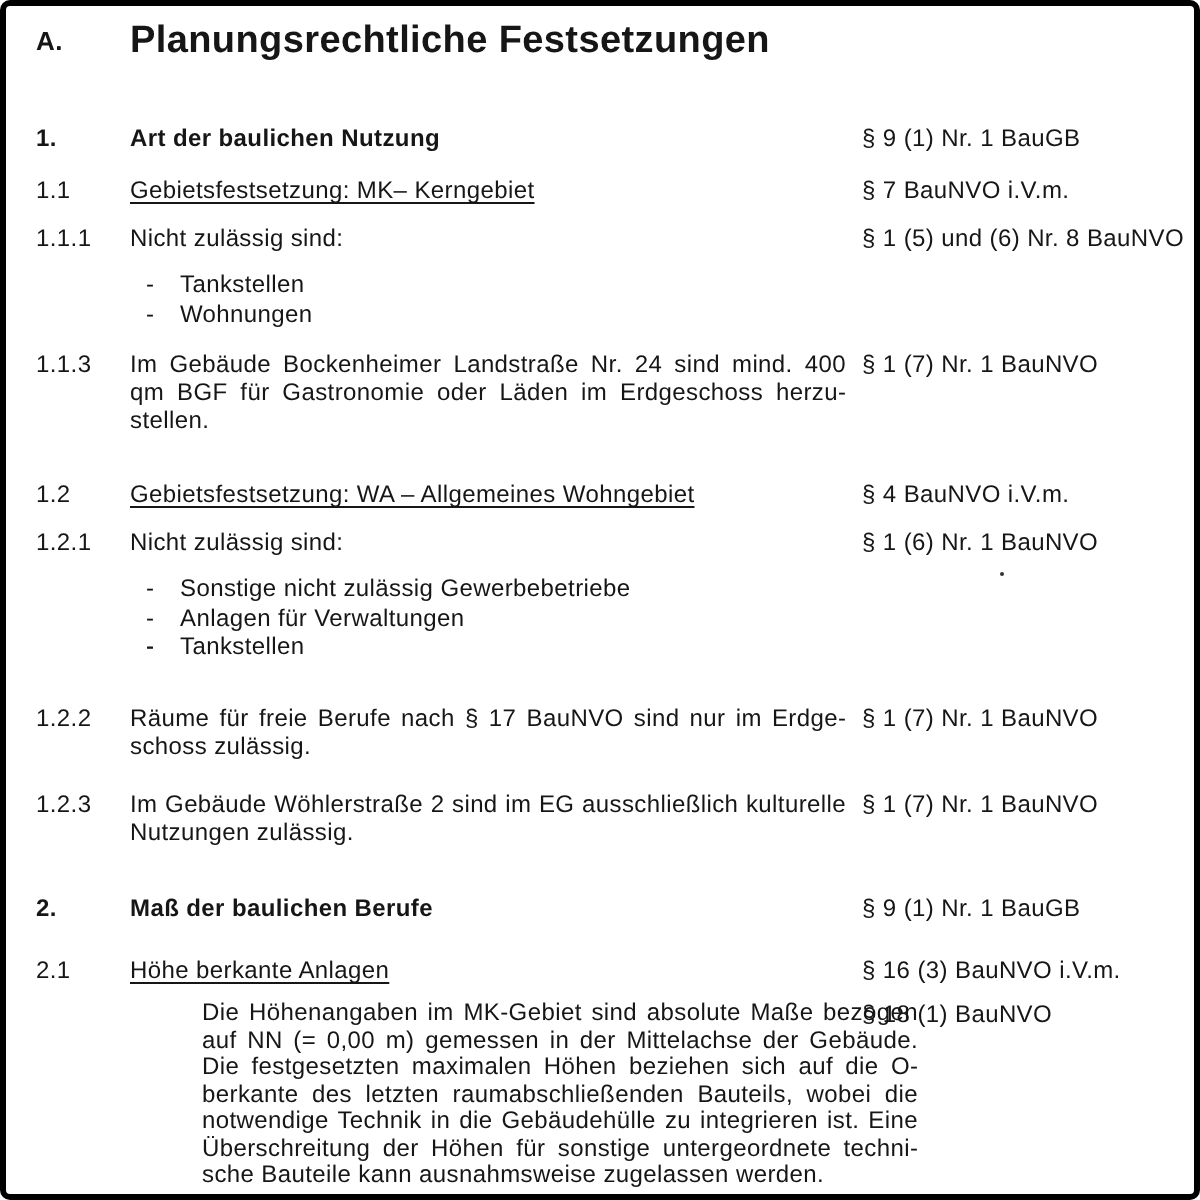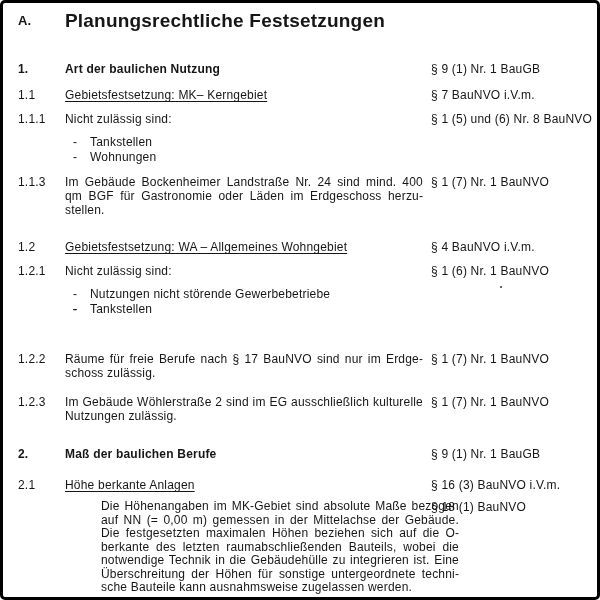--- a/index.html
+++ b/index.html
@@ -118,24 +118,25 @@
   <div class="row r7">
     <span class="num">1.2.1</span>
     <span class="txt">Nicht zulässig sind:</span>
     <span class="ref">§ 1 (6) Nr. 1 BauNVO</span>
   </div>
 
   <div class="row r8">
     <div class="bullets lh145">
       <div class="bullet">
         <span class="dash">-</span>
-        <span>Nutzungen nicht störende Gewerbebetriebe</span>
+        <span>Sonstige nicht zulässig Gewerbebetriebe</span>
       </div>
       <div class="bullet">
         <span class="dash">-</span>
+        <span>Anlagen für Verwaltungen</span>
       </div>
       <div class="bullet">
         <span class="dash">-</span>
       </div>
       <div class="bullet">
         <span class="dash">-</span>
         <span>Tankstellen</span>
       </div>
     </div>
   </div>

